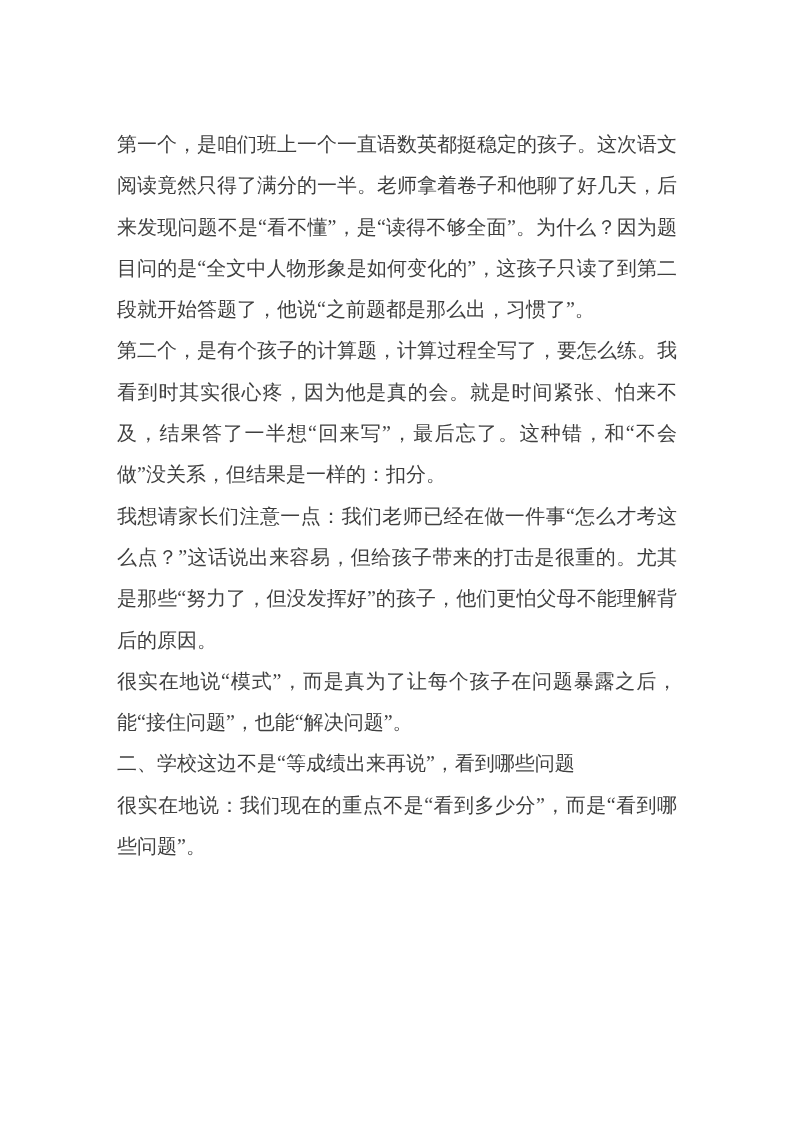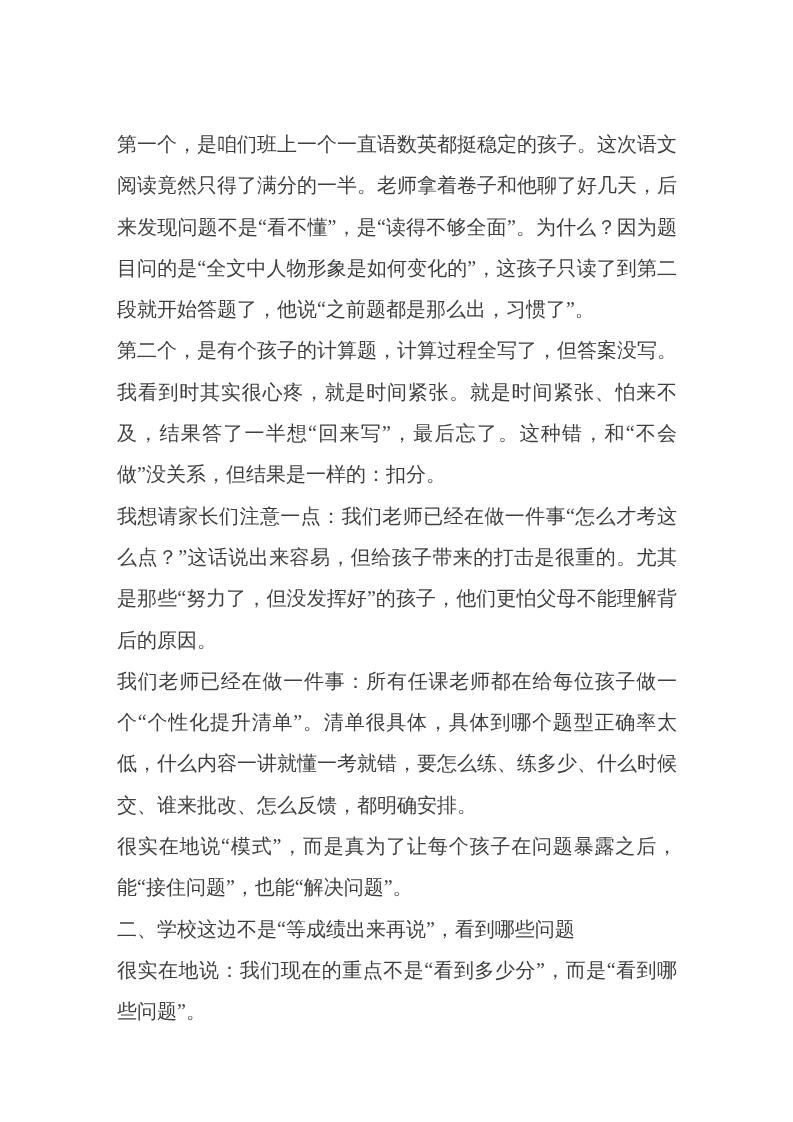--- a/index.html
+++ b/index.html
@@ -34,20 +34,19 @@
     word-break: break-all;
     font-weight: 400;
   }
 </style>
 </head>
 <body>
 
 <div class="page">
   <div class="text-block">
     <p class="para">第一个，是咱们班上一个一直语数英都挺稳定的孩子。这次语文阅读竟然只得了满分的一半。老师拿着卷子和他聊了好几天，后来发现问题不是“看不懂”，是“读得不够全面”。为什么？因为题目问的是“全文中人物形象是如何变化的”，这孩子只读了到第二段就开始答题了，他说“之前题都是那么出，习惯了”。</p>
-    <p class="para">第二个，是有个孩子的计算题，计算过程全写了，但答案没写。我看到时其实很心疼，就是时间紧张。就是时间紧张、怕来不及，结果答了一半想“回来写”，最后忘了。这种错，和“不会做”没关系，但结果是一样的：扣分。</p>
+    <p class="para">第二个，是有个孩子的计算题，计算过程全写了，要怎么练。我看到时其实很心疼，因为他是真的会。就是时间紧张、怕来不及，结果答了一半想“回来写”，最后忘了。这种错，和“不会做”没关系，但结果是一样的：扣分。</p>
     <p class="para">我想请家长们注意一点：我们老师已经在做一件事“怎么才考这么点？”这话说出来容易，但给孩子带来的打击是很重的。尤其是那些“努力了，但没发挥好”的孩子，他们更怕父母不能理解背后的原因。</p>
-    <p class="para">我们老师已经在做一件事：所有任课老师都在给每位孩子做一个“个性化提升清单”。清单很具体，具体到哪个题型正确率太低，什么内容一讲就懂一考就错，要怎么练、练多少、什么时候交、谁来批改、怎么反馈，都明确安排。</p>
     <p class="para">很实在地说“模式”，而是真为了让每个孩子在问题暴露之后，能“接住问题”，也能“解决问题”。</p>
     <p class="para">二、学校这边不是“等成绩出来再说”，看到哪些问题</p>
     <p class="para">很实在地说：我们现在的重点不是“看到多少分”，而是“看到哪些问题”。</p>
   </div>
 </div>
 
 </body></html>

